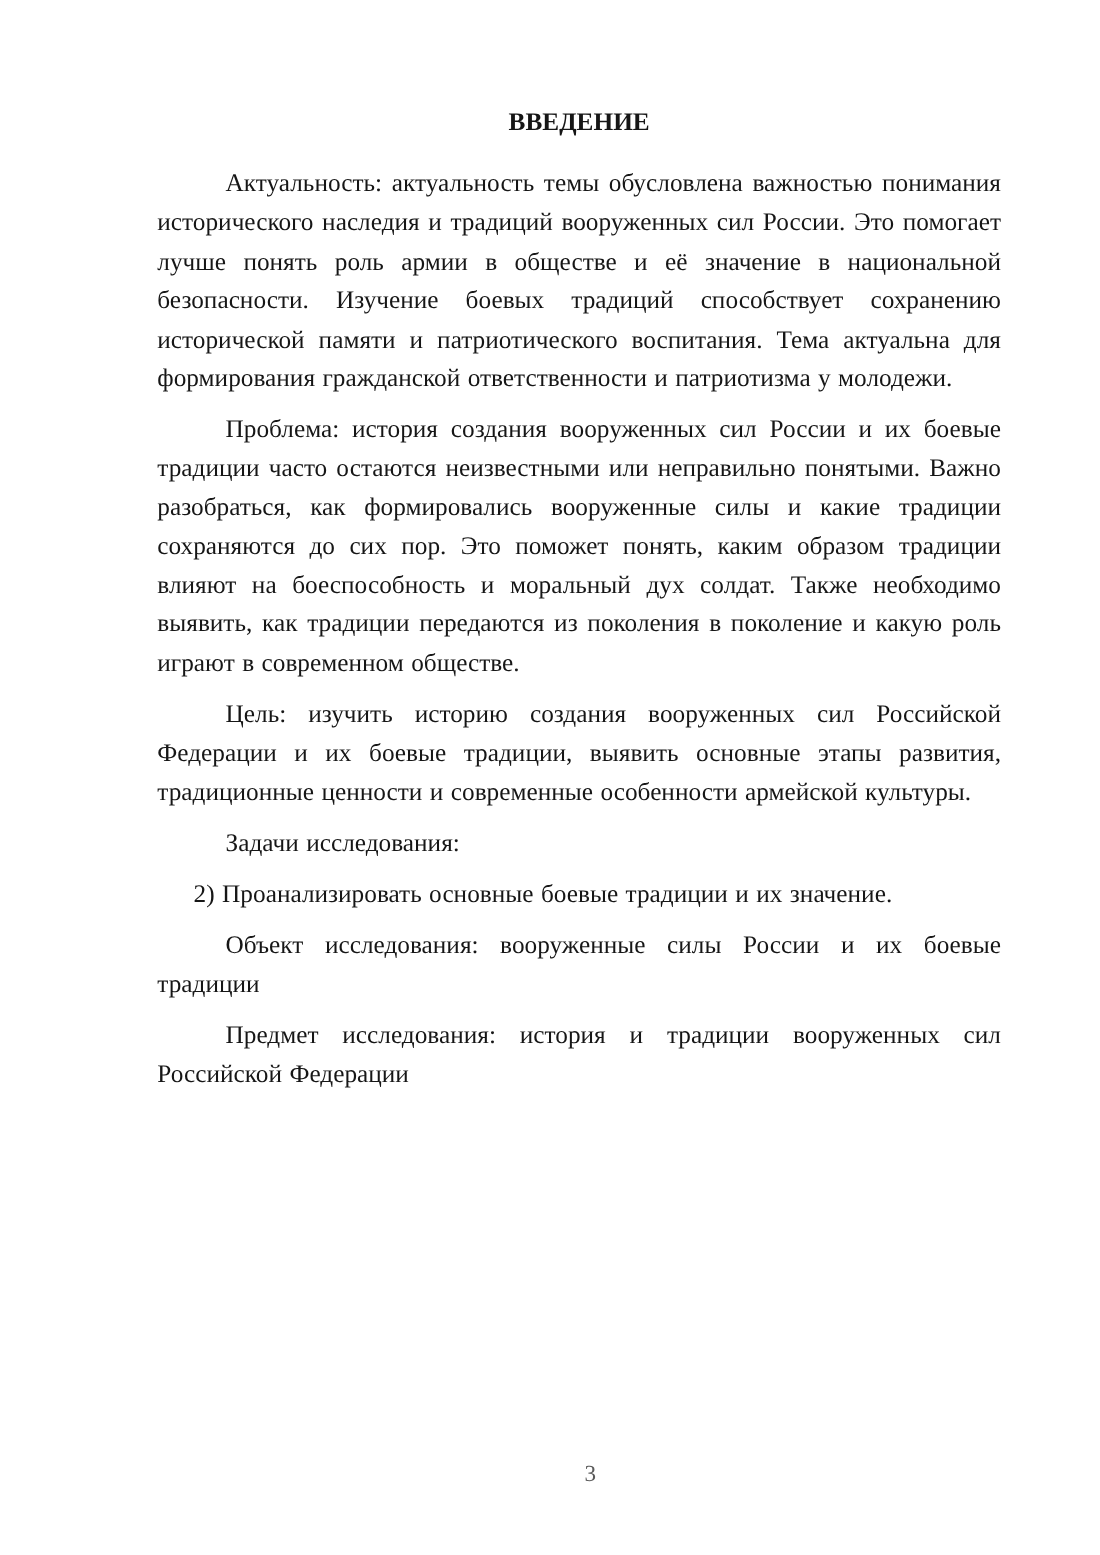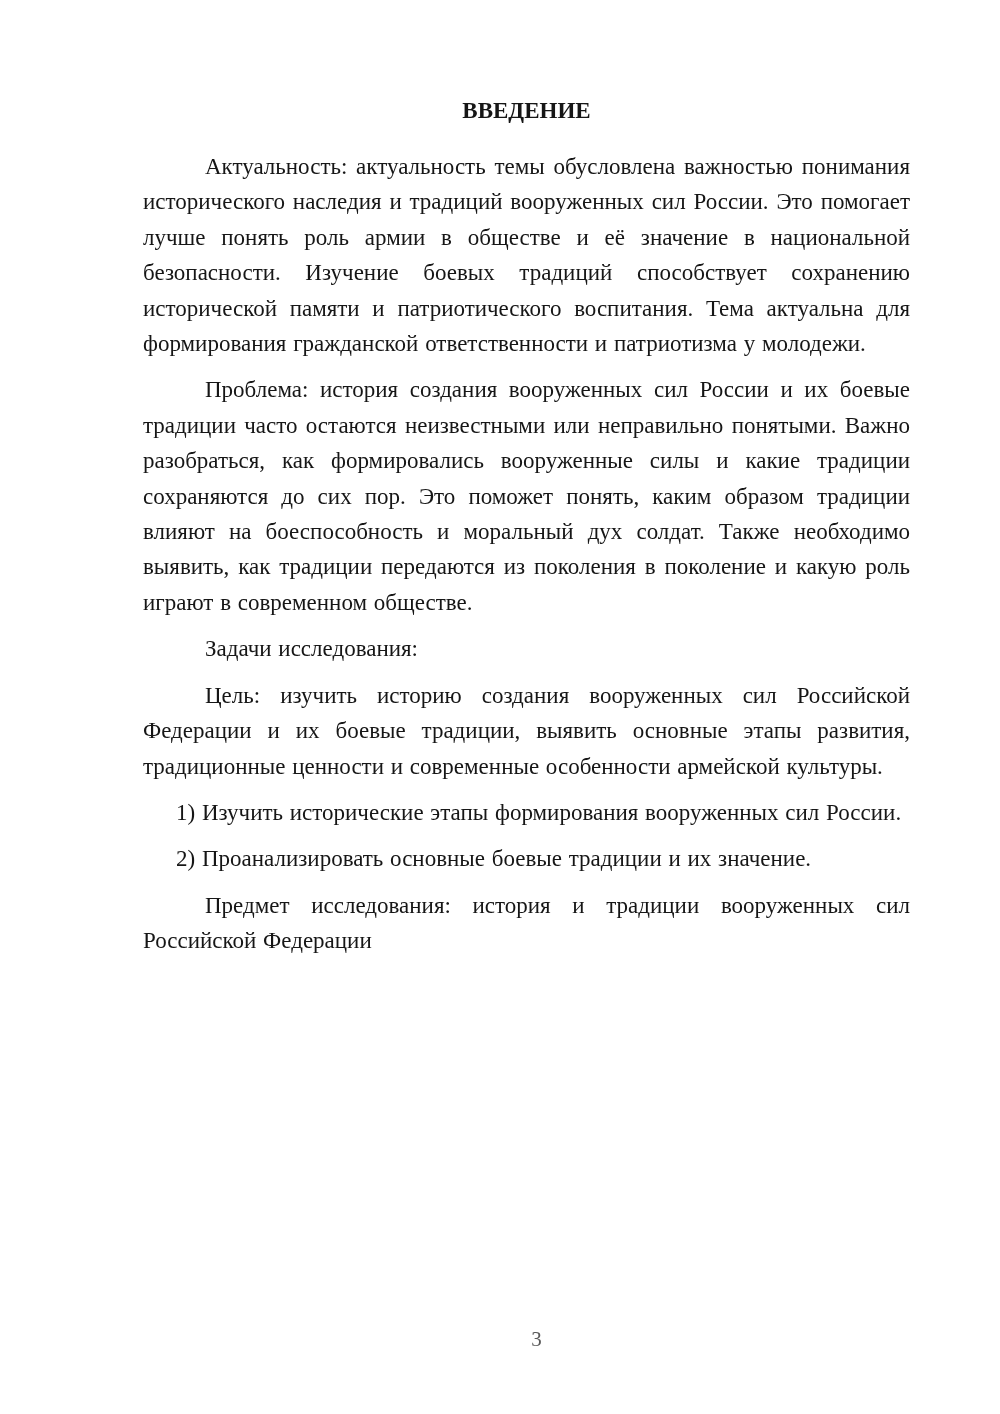--- a/index.html
+++ b/index.html
@@ -56,29 +56,29 @@
 <body>
 
 <div class="page">
 
   <h1 class="doc-title">ВВЕДЕНИЕ</h1>
 
   <p class="para">Актуальность: актуальность темы обусловлена важностью понимания исторического наследия и традиций вооруженных сил России. Это помогает лучше понять роль армии в обществе и её значение в национальной безопасности. Изучение боевых традиций способствует сохранению исторической памяти и патриотического воспитания. Тема актуальна для формирования гражданской ответственности и патриотизма у молодежи.</p>
 
   <p class="para">Проблема: история создания вооруженных сил России и их боевые традиции часто остаются неизвестными или неправильно понятыми. Важно разобраться, как формировались вооруженные силы и какие традиции сохраняются до сих пор. Это поможет понять, каким образом традиции влияют на боеспособность и моральный дух солдат. Также необходимо выявить, как традиции передаются из поколения в поколение и какую роль играют в современном обществе.</p>
 
+  <p class="para">Цель: изучить историю создания вооруженных сил Российской Федерации и их боевые традиции, выявить основные этапы развития, традиционные ценности и современные особенности армейской культуры.</p>
+
   <p class="para">Задачи исследования:</p>
 
-  <p class="para">Цель: изучить историю создания вооруженных сил Российской Федерации и их боевые традиции, выявить основные этапы развития, традиционные ценности и современные особенности армейской культуры.</p>
-
-  <p class="para task">1) Изучить исторические этапы формирования вооруженных сил России.</p>
 
   <p class="para task">2) Проанализировать основные боевые традиции и их значение.</p>
 
 
 
 
+  <p class="para">Объект исследования: вооруженные силы России и их боевые традиции</p>
 
   <p class="para">Предмет исследования: история и традиции вооруженных сил Российской Федерации</p>
 
   <div class="page-number">3</div>
 
 </div>
 
 </body></html>

